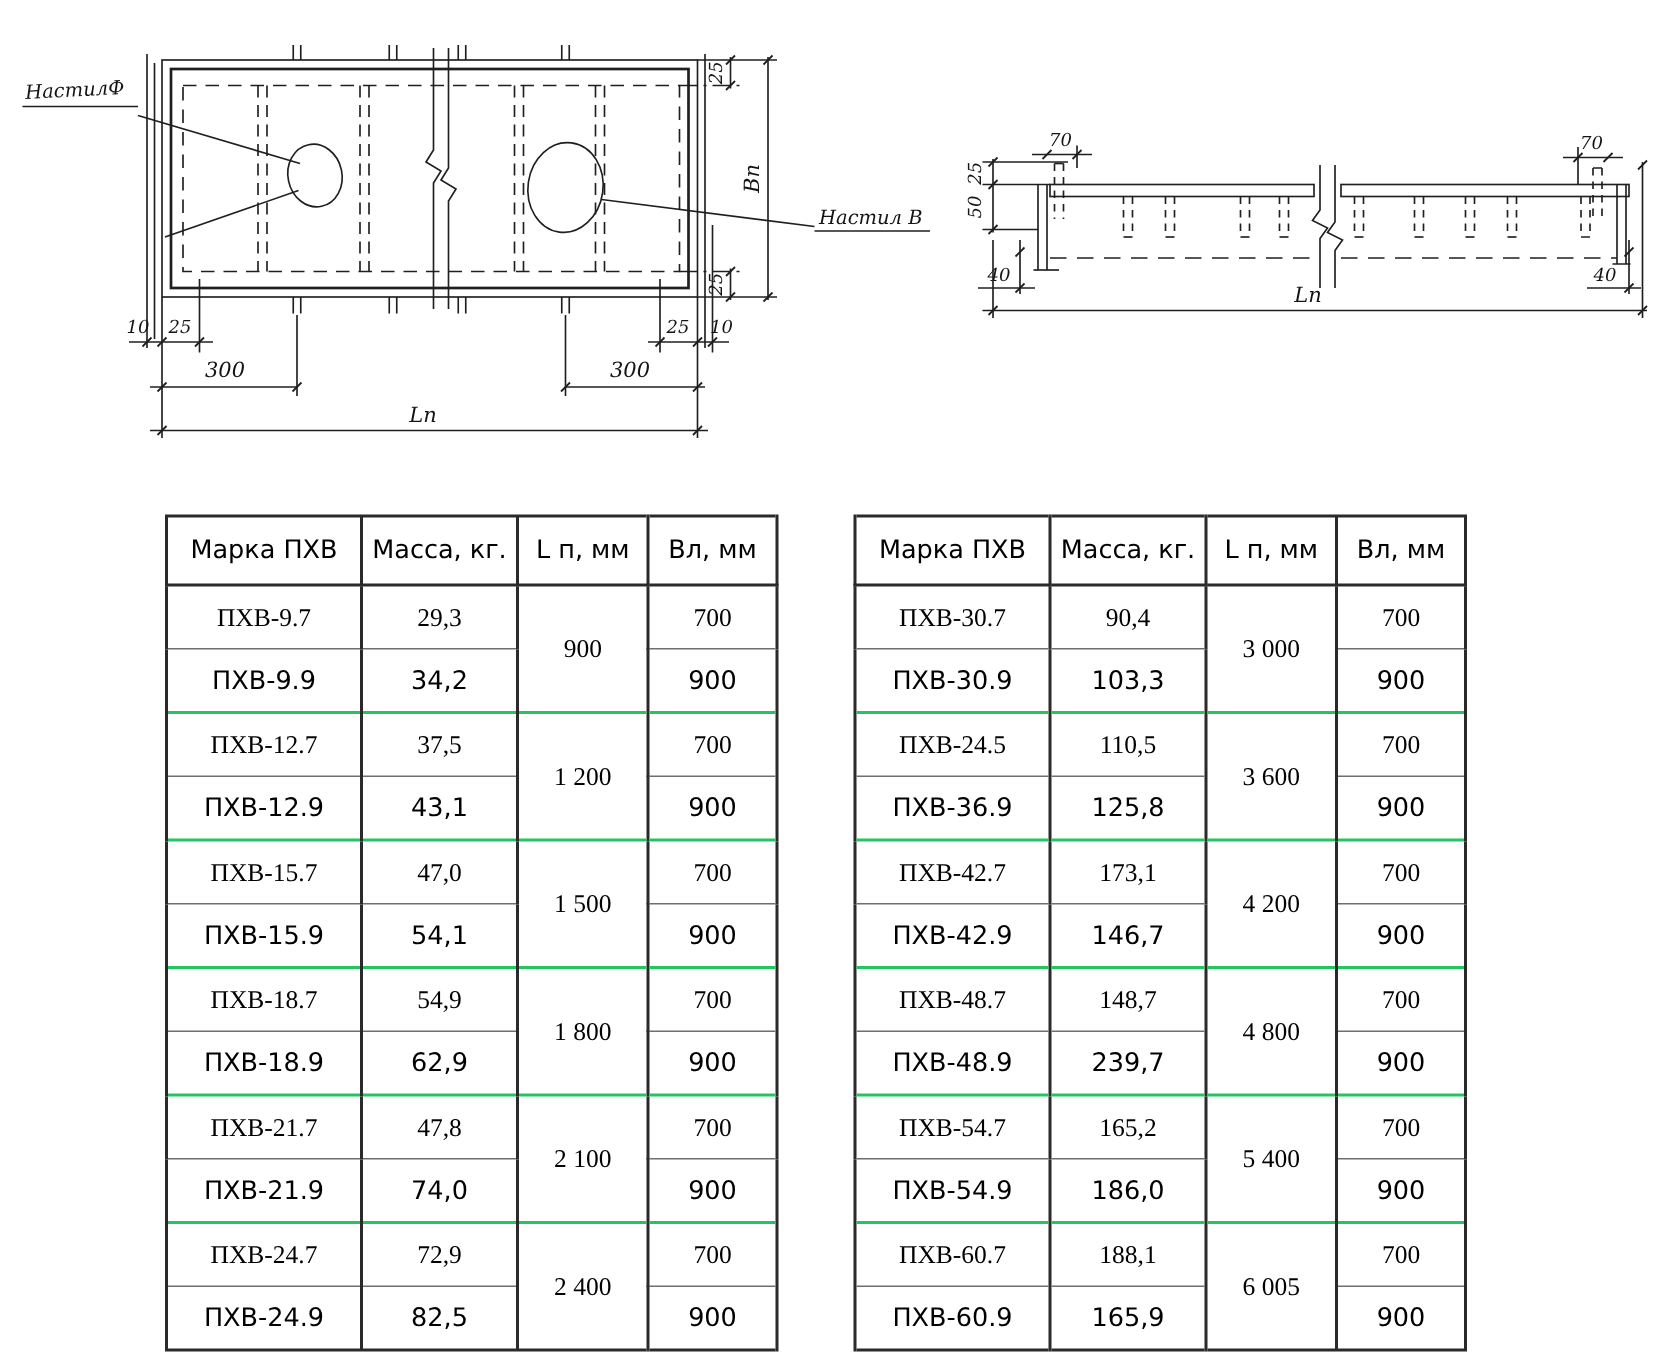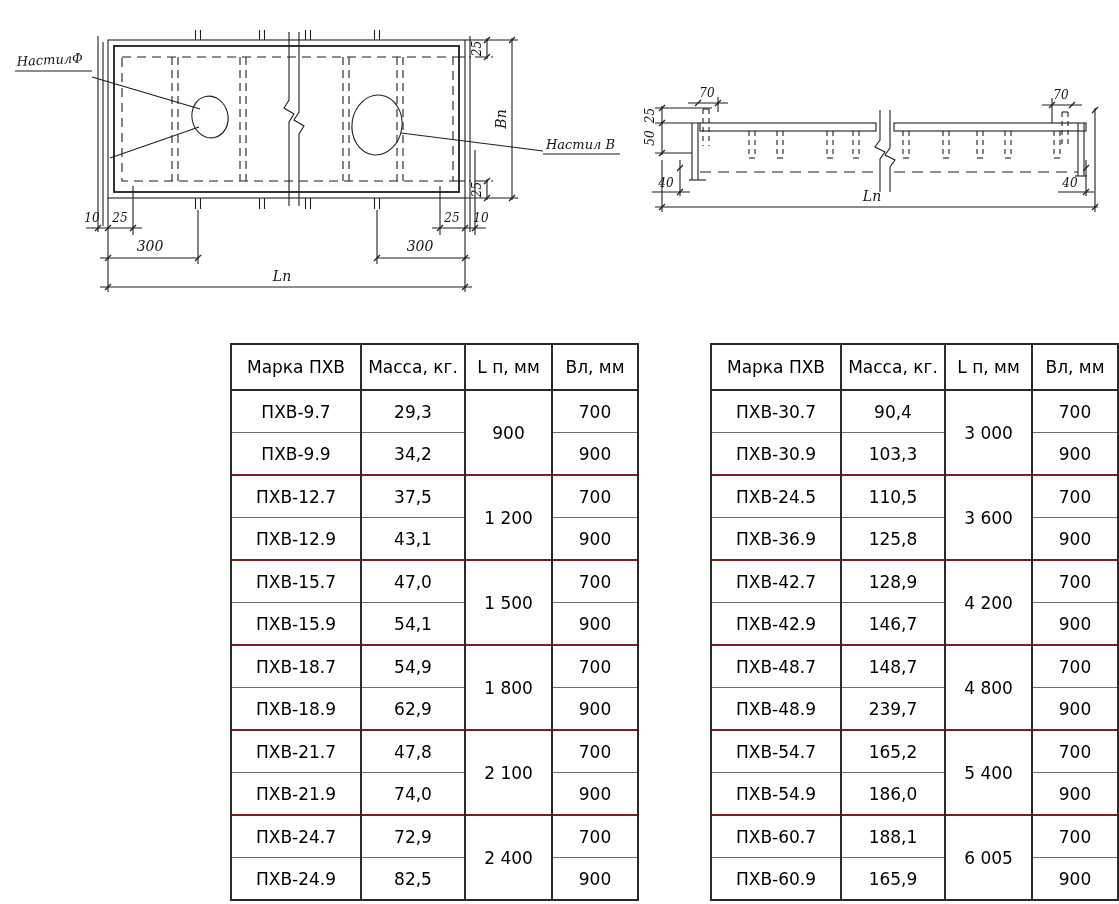--- a/index.html
+++ b/index.html
@@ -4,30 +4,30 @@
 <style>
   html,body{margin:0;padding:0;background:#fff;}
   body{width:1119px;height:904px;overflow:hidden;font-family:"DejaVu Sans","Liberation Sans",sans-serif;}
   .page{position:relative;width:1119px;height:904px;background:#fff;}
   svg.drawing{display:block;width:1119px;height:308px;}
   .dwg line,.dwg path,.dwg rect,.dwg ellipse{stroke:#1f1f1f;fill:none;}
   .sw1{stroke-width:1.1;} .sw2{stroke-width:1.8;}
   .tk{stroke-width:1.2;}
   .hand{font-family:"DejaVu Serif","Liberation Serif",serif;font-style:italic;fill:#141414;stroke:none;}
   .h12{font-size:12px;} .h14{font-size:14px;} .h13{font-size:13px;}
-  .tables-row{display:flex;gap:71px;margin:35px 0 0 110px;justify-content:flex-end;}
+  .tables-row{display:flex;gap:50px;margin:35px 0 0 110px;}
   table.spec{border-collapse:collapse;table-layout:fixed;font-size:17px;color:#000;background:#fff;
              border:2px solid #2a2a2a;}
   table.spec th,table.spec td{
     text-align:center;vertical-align:middle;font-weight:normal;
     border-left:2px solid #2a2a2a;border-right:2px solid #2a2a2a;
     border-top:1px solid #6e6e6e;border-bottom:1px solid #6e6e6e;
     height:41px;padding:0 4px;overflow:hidden;white-space:nowrap;}
   table.spec th{height:44px;border-bottom:2px solid #2a2a2a;}
-  table.spec tr.gs td{border-top:2px solid #7f1d1d;}
+  table.spec tr.gs td{border-top:2px solid #22c55e;font-family:Liberation Serif, serif;}
   col.c-mark{width:130px;} col.c-mass{width:104px;} col.c-lp{width:87px;} col.c-vl{width:86px;}
 </style>
 </head>
 <body>
 
 <div class="page">
 
   <svg class="drawing dwg" viewBox="0 0 1119 308">
     <defs>
       <pattern id="xh" width="7" height="7" patternUnits="userSpaceOnUse" patternTransform="rotate(45)">
@@ -376,21 +376,21 @@
             <td rowspan="2">3 600</td>
             <td>700</td>
           </tr>
       <tr>
             <td>ПХВ-36.9</td>
             <td>125,8</td>
             <td>900</td>
           </tr>
       <tr class="gs">
             <td>ПХВ-42.7</td>
-            <td>128,9</td>
+            <td>173,1</td>
             <td rowspan="2">4 200</td>
             <td>700</td>
           </tr>
       <tr>
             <td>ПХВ-42.9</td>
             <td>146,7</td>
             <td>900</td>
           </tr>
       <tr class="gs">
             <td>ПХВ-48.7</td>

